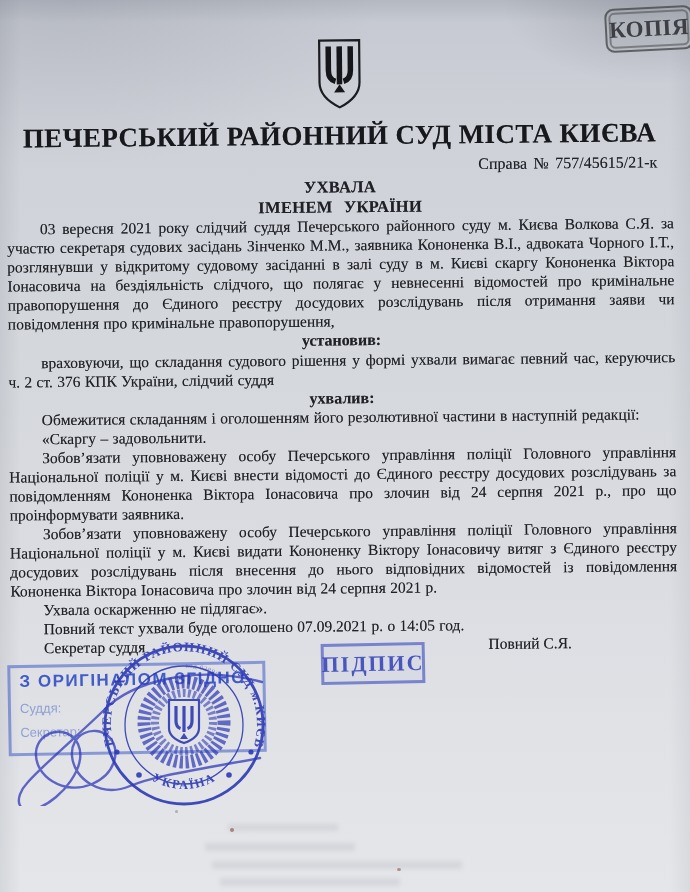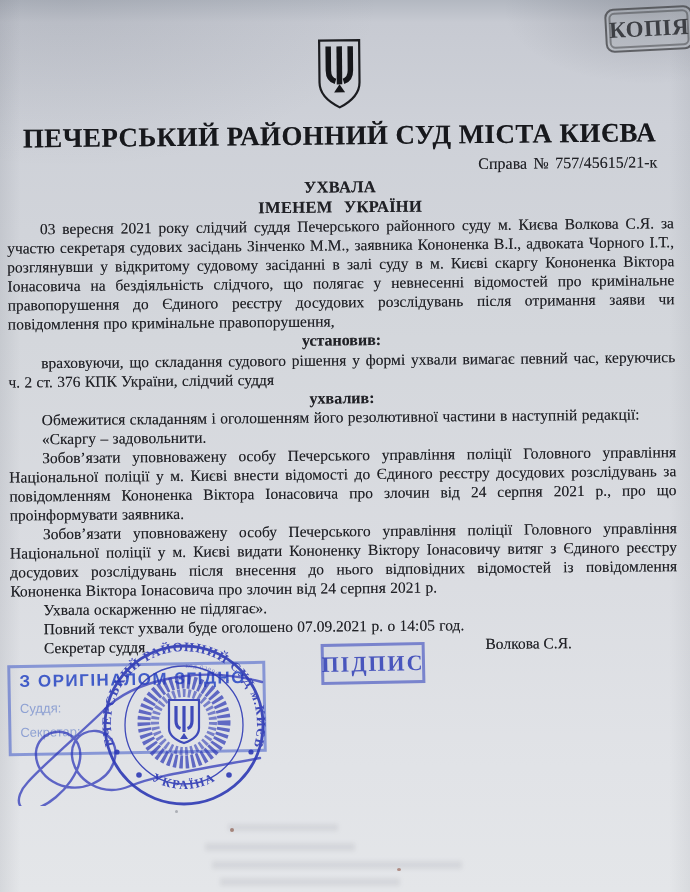--- a/index.html
+++ b/index.html
@@ -76,21 +76,21 @@
     <div class="heading">ухвалив:</div>
     <p>Обмежитися складанням і оголошенням його резолютивної частини в наступній редакції:</p>
     <p>«Скаргу – задовольнити.</p>
     <p>Зобов’язати уповноважену особу Печерського управління поліції Головного управління Національної поліції у м. Києві внести відомості до Єдиного реєстру досудових розслідувань за повідомленням Кононенка Віктора Іонасовича про злочин від 24 серпня 2021 р., про що проінформувати заявника.</p>
     <p>Зобов’язати уповноважену особу Печерського управління поліції Головного управління Національної поліції у м. Києві видати Кононенку Віктору Іонасовичу витяг з Єдиного реєстру досудових розслідувань після внесення до нього відповідних відомостей із повідомлення Кононенка Віктора Іонасовича про злочин від 24 серпня 2021 р.</p>
     <p>Ухвала оскарженню не підлягає».</p>
     <p>Повний текст ухвали буде оголошено 07.09.2021 р. о 14:05 год.</p>
 
     <div class="sig-row">
       <span>Секретар суддя</span>
-      <span>Волкова С.Я.</span>
+      <span>Повний С.Я.</span>
     </div>
   </div>
 
   <div class="sig-stamp">ПІДПИС</div>
 
   <div class="cert-stamp">
     <div class="cert-header">З ОРИГІНАЛОМ ЗГІДНО</div>
     <div class="cert-field">Суддя:</div>
     <div class="cert-field">Секретар:</div>
   </div>

